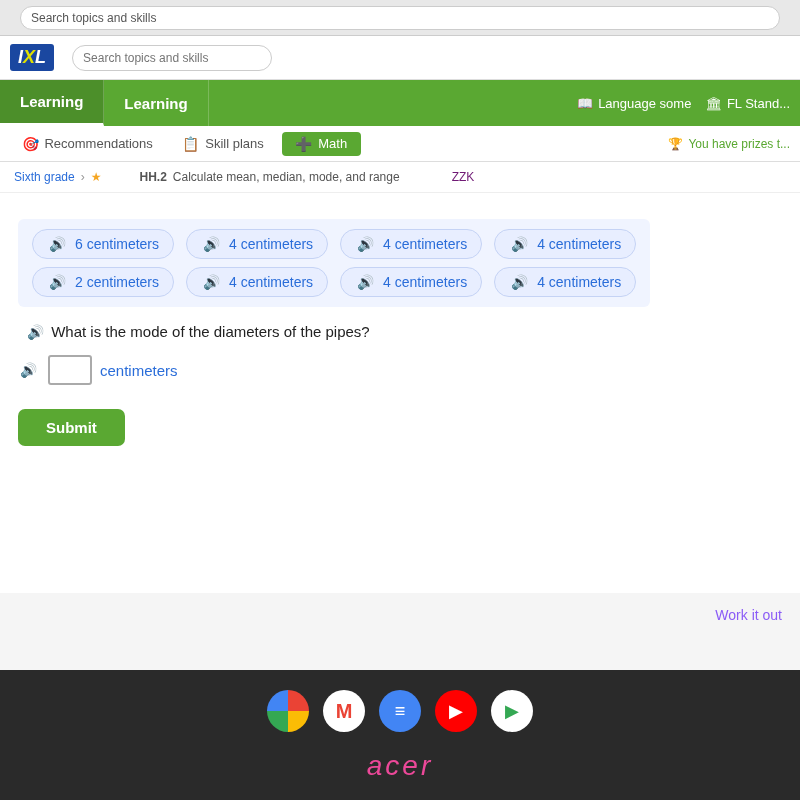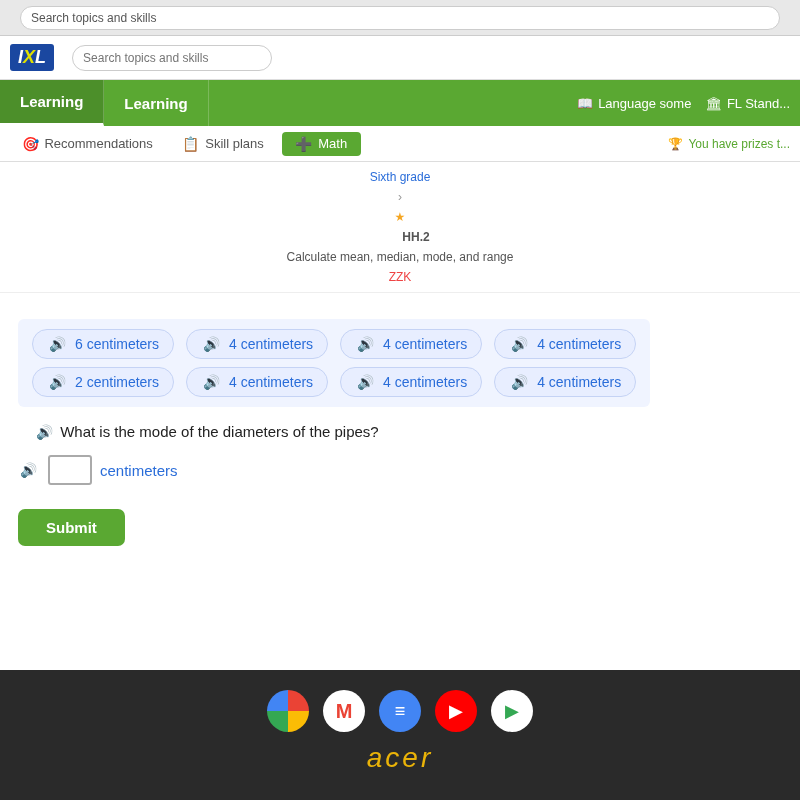--- a/index.html
+++ b/index.html
@@ -152,21 +152,20 @@
     
     .breadcrumb {
       padding: 8px 14px;
       font-size: 12px;
       color: #555;
       background: #fff;
       display: flex;
       align-items: center;
       gap: 6px;
       border-bottom: 1px solid #eee;
-      flex-direction: column;
     }
     .breadcrumb-sep { color: #999; }
     .breadcrumb-star { color: #f5a623; }
 
     
     .content {
       background: #fff;
       padding: 16px 18px;
       min-height: 400px;
     }
@@ -209,21 +208,21 @@
       border: 1px solid #c5d3f5;
       border-radius: 20px;
       padding: 5px 14px;
       white-space: nowrap;
     }
 
     
     .mode-question {
       font-size: 15px;
       color: #222;
-      margin: 8px 0 14px 16px;
+      margin: 8px 0 14px 7px;
     }
     .answer-row {
       display: flex;
       align-items: center;
       gap: 8px;
       margin: 8px 0 20px 0;
       font-size: 15px;
       color: #2a6dd9;
     }
     .answer-input {
@@ -277,25 +276,25 @@
       border-radius: 50%;
       display: flex;
       align-items: center;
       justify-content: center;
       font-size: 20px;
       cursor: pointer;
     }
     .gmail-icon { background: white; color: #EA4335; font-weight: bold; font-size: 18px; }
 
     .acer-text {
-      color: #eab308;
+      color: #ec4899;
       font-size: 28px;
       font-style: italic;
       letter-spacing: 3px;
-      margin-top: 10px;
+      margin-top: 18px;
     }
   </style>
 </head>
 <body>
 
 <div class="screen">
   <div class="browser-bar">
     <div class="browser-search">
       <span>Search topics and skills</span>
     </div>
@@ -348,21 +347,21 @@
       <span>You have prizes t...</span>
     </div>
   </div>
 
   <div class="breadcrumb">
     <span style="color:#2a6dd9;cursor:pointer;">Sixth grade</span>
     <span class="breadcrumb-sep">›</span>
     <span class="breadcrumb-star">★</span>
     <span style="font-weight:bold;padding-left:32px;">HH.2</span>
     <span>Calculate mean, median, mode, and range</span>
-    <span style="color:#ef4444;">ZZK</span>
+    <span style="color:#701a75;margin-left:46px;">ZZK</span>
   </div>
 
   <div class="content">
 
     
     <div class="pipes-grid">
 
       <div class="pipe-item">
         <span class="sound-icon">🔊</span>
         <span>6 centimeters</span>

